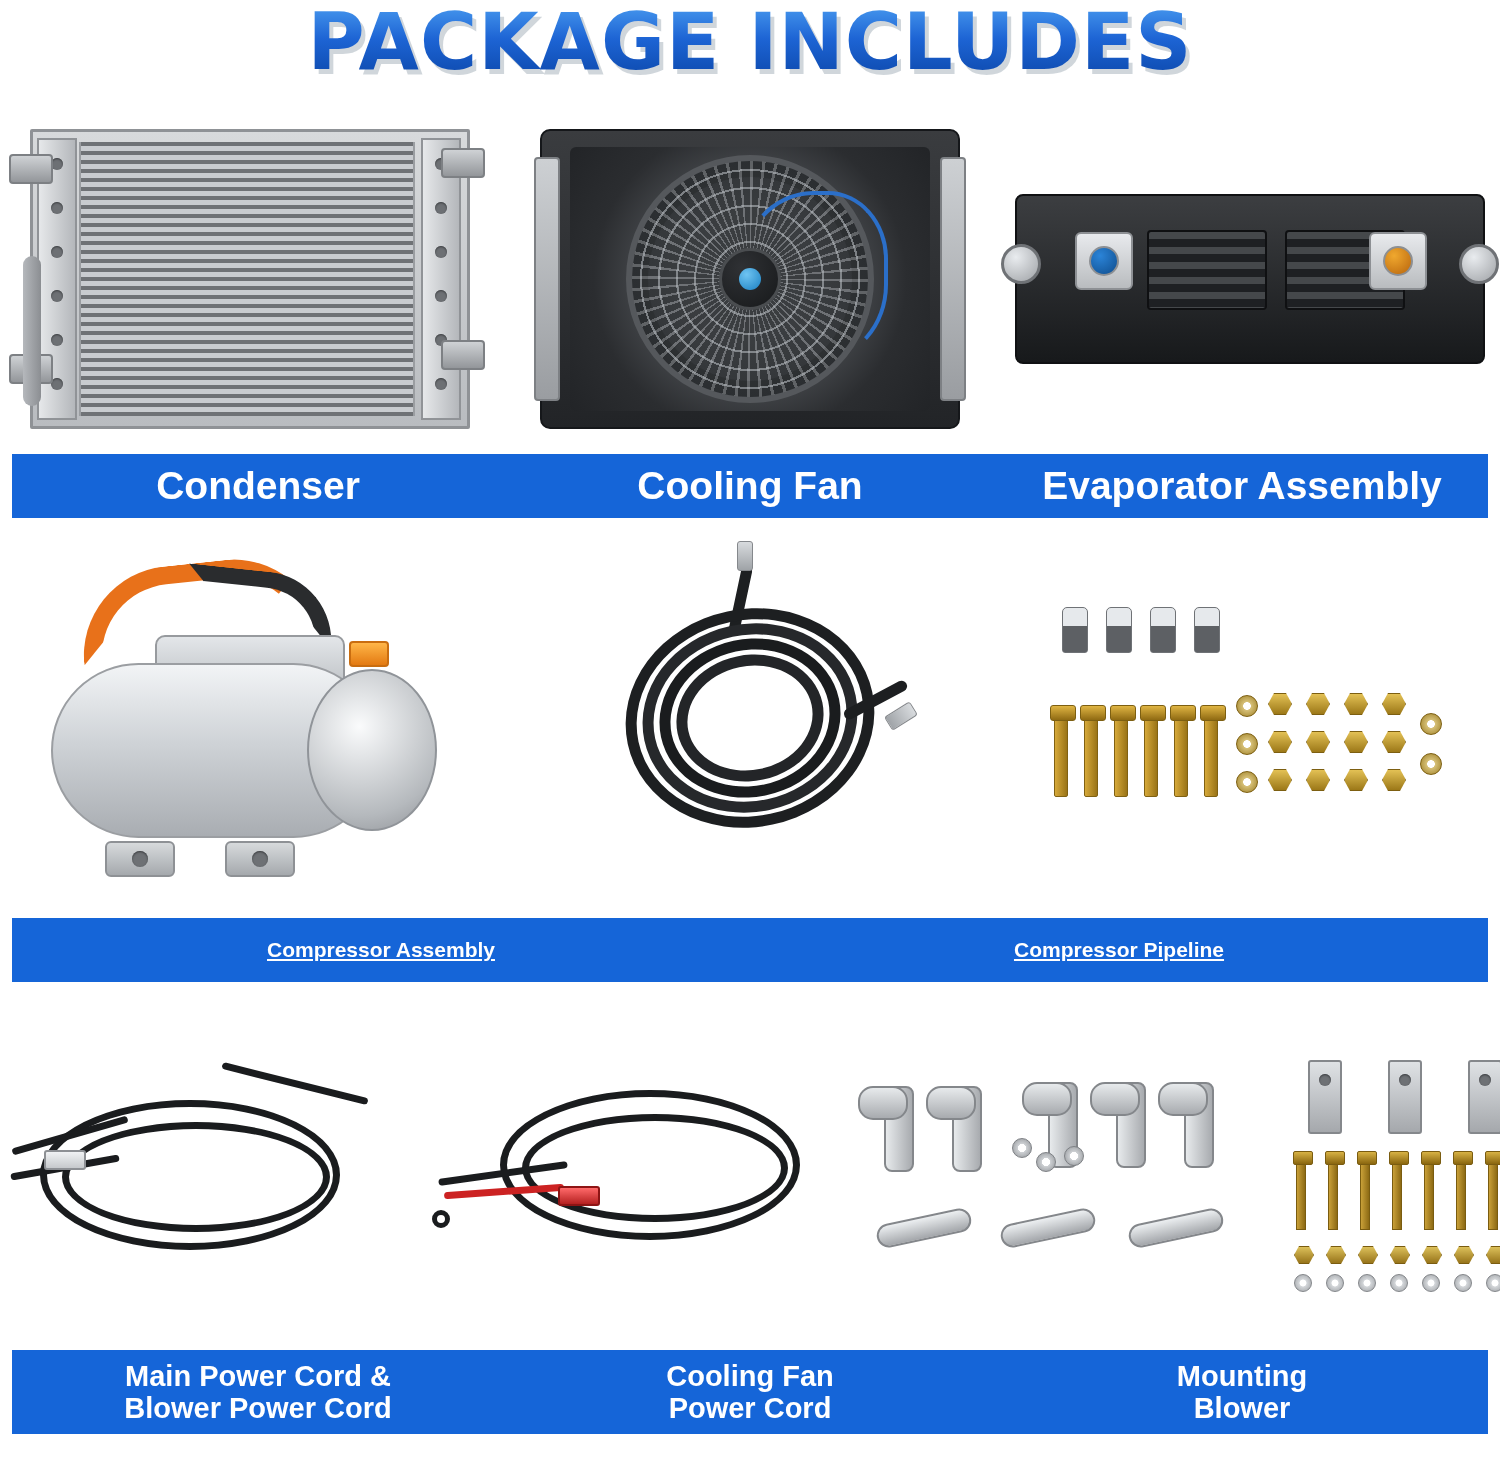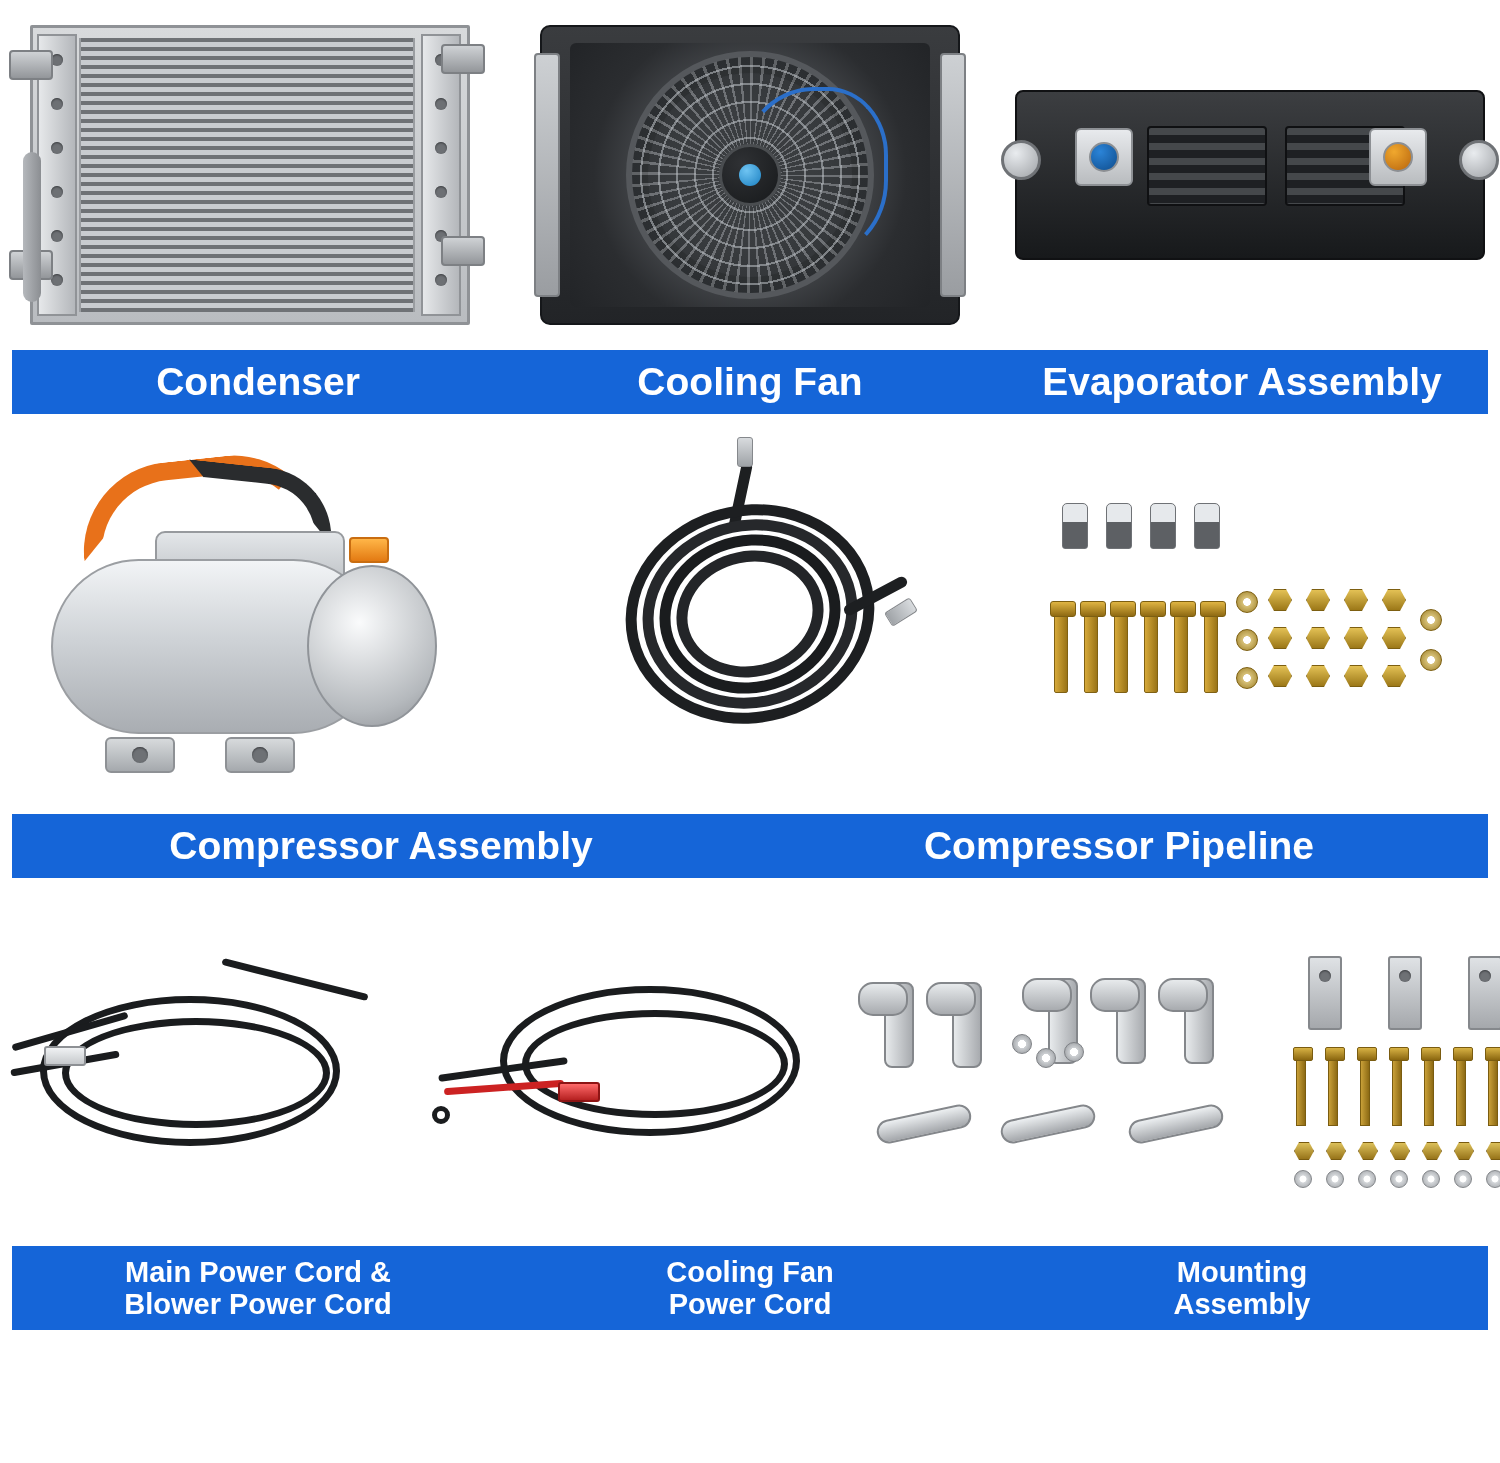--- a/index.html
+++ b/index.html
@@ -67,21 +67,21 @@
     text-align: center;
     display: flex;
     align-items: center;
     justify-content: center;
     line-height: 1.12;
     white-space: pre-line;
   }
   .bar1 { height: 64px; }
   .bar1 .lab { font-size: 39px; }
   .bar2 { height: 64px; }
-  .bar2 .lab { font-size: 39px; }
+  .bar2 .lab { font-size: 21px; text-decoration: underline; }
   .bar3 { height: 84px; }
   .bar3 .lab { font-size: 29px; }
 
   .row1 { height: 350px; }
   .row2 { height: 400px; }
   .row3 { height: 340px; }
   .spacer-md { height: 28px; }
 
   
   .art { position: relative; }
@@ -416,20 +416,23 @@
     position: absolute; width: 18px; height: 18px; border-radius: 50%;
     background: radial-gradient(circle,#fff 0 30%, #d5d8db 32%, #9b9ea2 100%);
     border:1px solid #83868a;
   }
 </style>
 </head>
 <body>
 
 <div class="page">
 
+  <div class="title-wrap">
+    <div class="title">PACKAGE INCLUDES</div>
+  </div>
 
   <div class="row imgrow row1">
 
     <div class="cell">
       <div class="art condenser">
         <div class="cond-core"></div>
         <div class="cond-side l">
           <div class="cond-hole" style="top:18px"></div>
           <div class="cond-hole" style="top:62px"></div>
           <div class="cond-hole" style="top:106px"></div>
@@ -640,16 +643,16 @@
     </div>
 
   </div>
 
   <div class="labelbar bar3">
     <div class="lab">Main Power Cord &amp;
 Blower Power Cord</div>
     <div class="lab">Cooling Fan
 Power Cord</div>
     <div class="lab">Mounting
-Assembly</div>
+Blower</div>
   </div>
 
 </div>
 
 </body></html>

